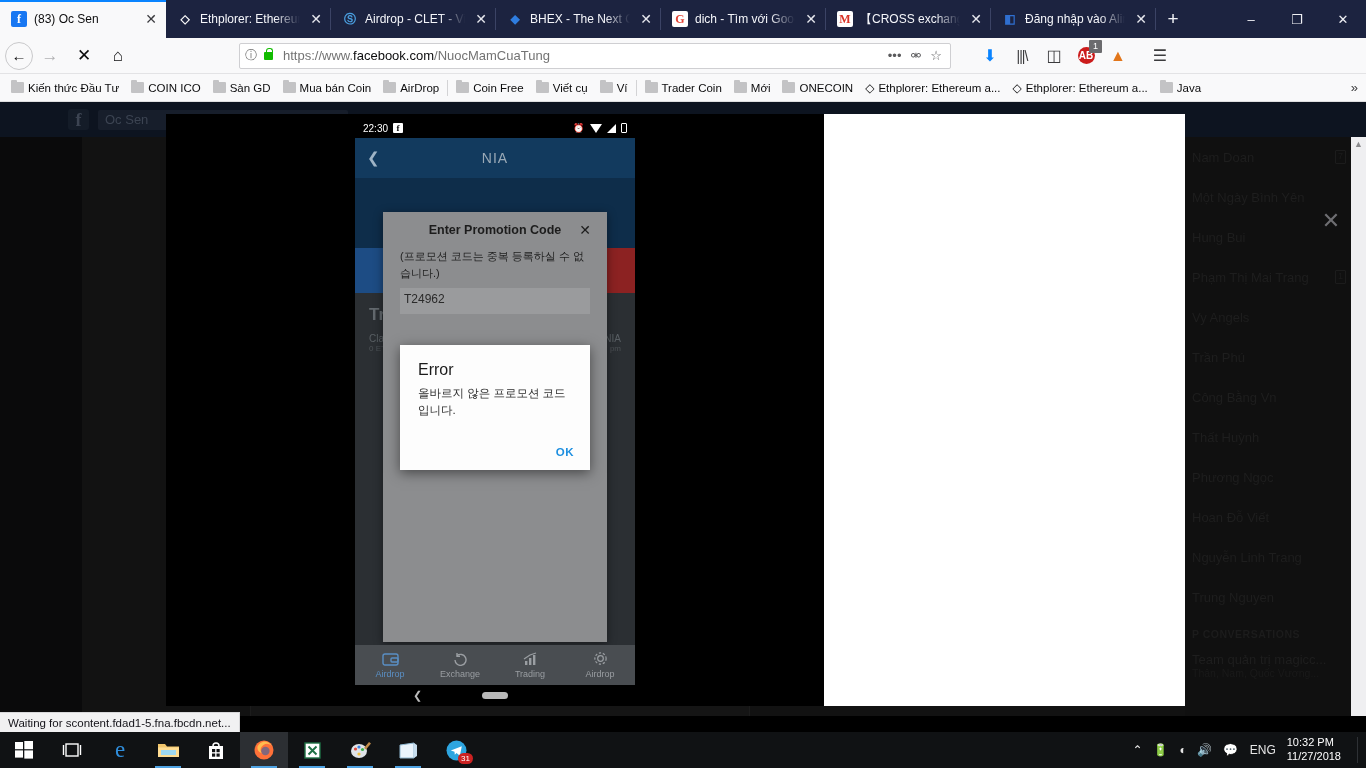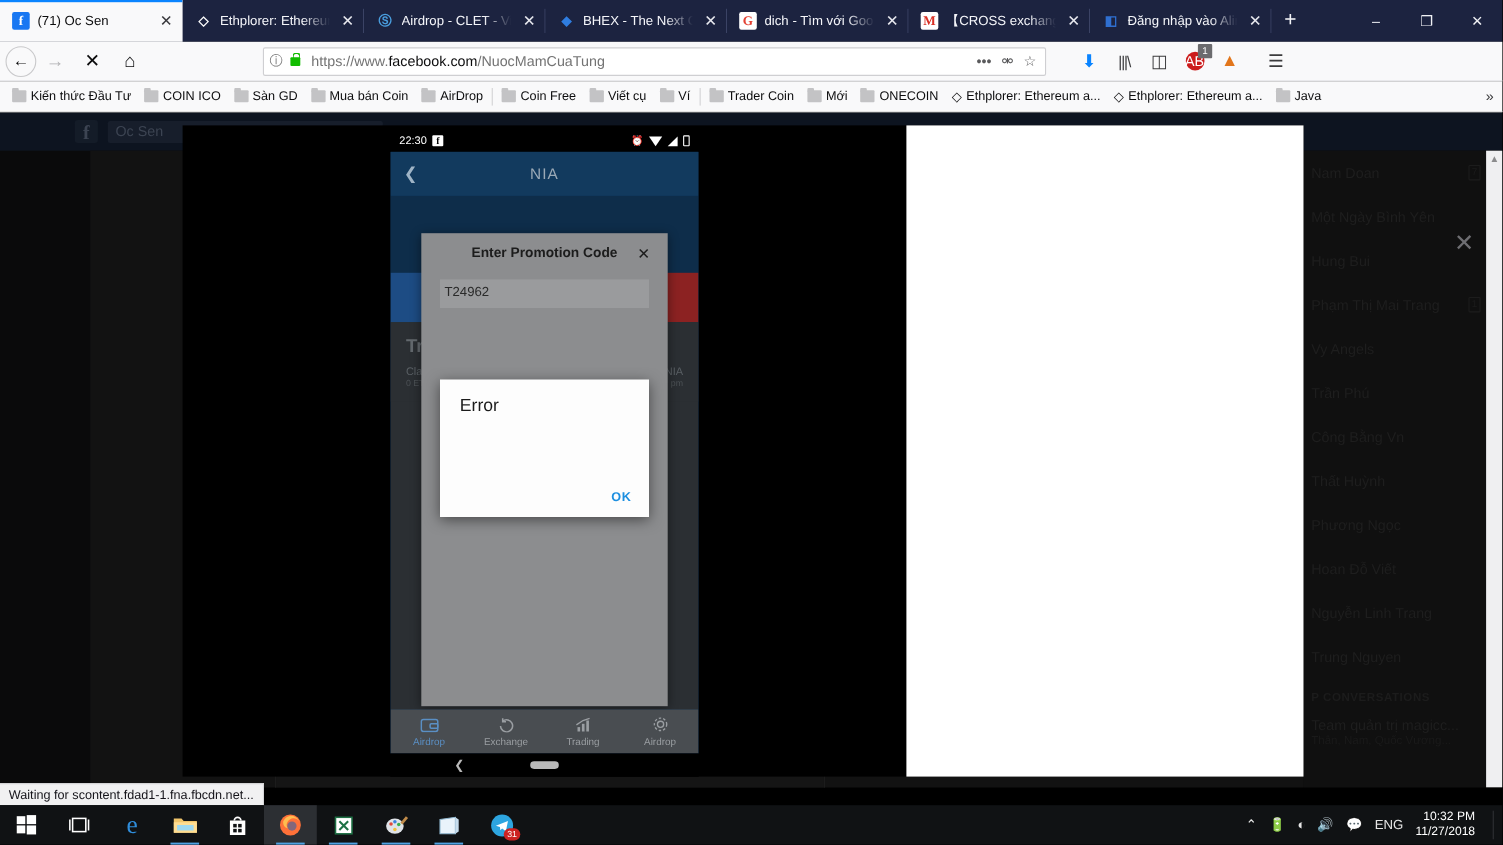--- a/index.html
+++ b/index.html
@@ -290,21 +290,21 @@
     content: ""; position: absolute; bottom: 0; left: 11px; right: 11px;
     height: 2px; background: #4fa3e3;
   }
   .tb-item.focus { background: #2c2f33; }
   .tb-badge {
     position: absolute; right: 7px; bottom: 4px; background: #cc2222;
     color: #fff; font-size: 8px; border-radius: 7px; padding: 0 3px; line-height: 11px;
   }
   .tray { margin-left: auto; display: flex; align-items: center;
     gap: 11px; color: #e6e6e6; font-size: 12px; padding-right: 8px; }
-  .tray-clock { text-align: right; font-size: 11px; line-height: 1.25; color: #fff; }
+  .tray-clock { text-align: left; font-size: 11px; line-height: 1.25; color: #fff; }
   .tray-sep { width: 1px; height: 26px; background: #2e3135; margin-left: 5px; }
 </style>
 </head>
 <body>
 
 <div id="root">
 
   <div class="fbpage">
     <div class="fb-header">
       <div class="fb-logo">f</div>
@@ -456,20 +456,21 @@
             <small>pm</small>
           </span>
         </div>
       </div>
 
       <div class="promo-dialog">
         <div class="promo-title">
           <span>Enter Promotion Code</span>
           <span class="promo-close">✕</span>
         </div>
+        <div class="promo-desc">(프로모션 코드는 중복 등록하실 수 없습니다.)</div>
         <div class="promo-input">T24962</div>
       </div>
 
       <div class="ph-nav">
         <div class="ph-nav-item active">
           <svg width="17" height="14" viewBox="0 0 17 14">
             <rect x="1" y="2" width="15" height="11" rx="2" fill="none" stroke="#5a8fc4" stroke-width="1.4"></rect>
             <rect x="9" y="6" width="7" height="4" rx="1" fill="none" stroke="#5a8fc4" stroke-width="1.4"></rect>
           </svg>
           <span class="ph-nav-label">Airdrop</span>
@@ -501,28 +502,29 @@
     </div>
 
     <div class="ph-sysnav">
       <span class="ph-sys-back">❮</span>
       <span class="ph-sys-home"></span>
     </div>
   </div>
 
   <div class="error-dialog">
     <div class="error-title">Error</div>
+    <div class="error-msg">올바르지 않은 프로모션 코드입니다.</div>
     <div class="error-ok">OK</div>
   </div>
 
   <div class="tabstrip">
     <div id="tabs" style="display:flex;">
         <div class="tab active" style="width: 166px;">
           <span class="tab-fav" style="background:#1877f2;color:#fff;border-radius:2px;font-size:12px;font-weight:700;text-align:center;line-height:16px;font-family:'Liberation Serif',serif;">f</span>
-          <span class="tab-title">(71) Oc Sen</span>
+          <span class="tab-title">(83) Oc Sen</span>
           <span class="tab-close">✕</span>
         </div>
         <div class="tab" style="width: 165px;">
           <span class="tab-fav" style="background:transparent;color:#fff;border-radius:2px;font-size:12px;font-weight:700;text-align:center;line-height:16px;font-family:'Liberation Serif',serif;">◇</span>
           <span class="tab-title">Ethplorer: Ethereum</span>
           <span class="tab-close">✕</span>
         </div>
         <div class="tab" style="width: 165px;">
           <span class="tab-fav" style="background:transparent;color:#4a9fe0;border-radius:2px;font-size:12px;font-weight:700;text-align:center;line-height:16px;font-family:'Liberation Serif',serif;">Ⓢ</span>
           <span class="tab-title">Airdrop - CLET - Vi</span>
@@ -572,21 +574,21 @@
         <span>•••</span>
         <span>⚮</span>
         <span>☆</span>
       </span>
     </div>
     <div class="navbar-tools">
       <div class="tool" style="color:#0a84ff;">⬇</div>
       <div class="tool" style="font-size:14px; letter-spacing:-1px;">|||\</div>
       <div class="tool">◫</div>
       <div class="tool">
-        <span style="background:#cc1c1c;color:#fff;font-size:13px;width:17px;height:17px;border-radius:50%;display:flex;align-items:center;justify-content:center;">AB</span>
+        <span style="background:#cc1c1c;color:#fff;font-size:10px;width:17px;height:17px;border-radius:50%;display:flex;align-items:center;justify-content:center;font-weight:bold;">AB</span>
         <span class="badge">1</span>
       </div>
       <div class="tool" style="color:#e2761b;">▲</div>
       <div class="tool" style="margin-left:10px;">☰</div>
     </div>
   </div>
 
   <div class="bookmarks">
     <div id="bm-list" style="display:flex; align-items:center;">
         <div class="bm">
@@ -644,21 +646,21 @@
           <span>Ethplorer: Ethereum a...</span>
         </div>
         <div class="bm">
           <span class="folder-icon"></span>
           <span>Java</span>
         </div>
       </div>
     <div class="bm-chev">»</div>
   </div>
 
-  <div class="statustip">Waiting for scontent.fdad1-1.fna.fbcdn.net...</div>
+  <div class="statustip">Waiting for scontent.fdad1-5.fna.fbcdn.net...</div>
 
   <div class="taskbar">
     <div class="tb-item">
       <svg width="18" height="18" viewBox="0 0 18 18">
         <rect x="0" y="1" width="8" height="7.2" fill="#fff"></rect>
           <rect x="9.3" y="0" width="8.7" height="8.2" fill="#fff"></rect>
         <rect x="0" y="9.4" width="8" height="7.2" fill="#fff"></rect>
           <rect x="9.3" y="9.4" width="8.7" height="8.2" fill="#fff"></rect>
       </svg>
     </div>

